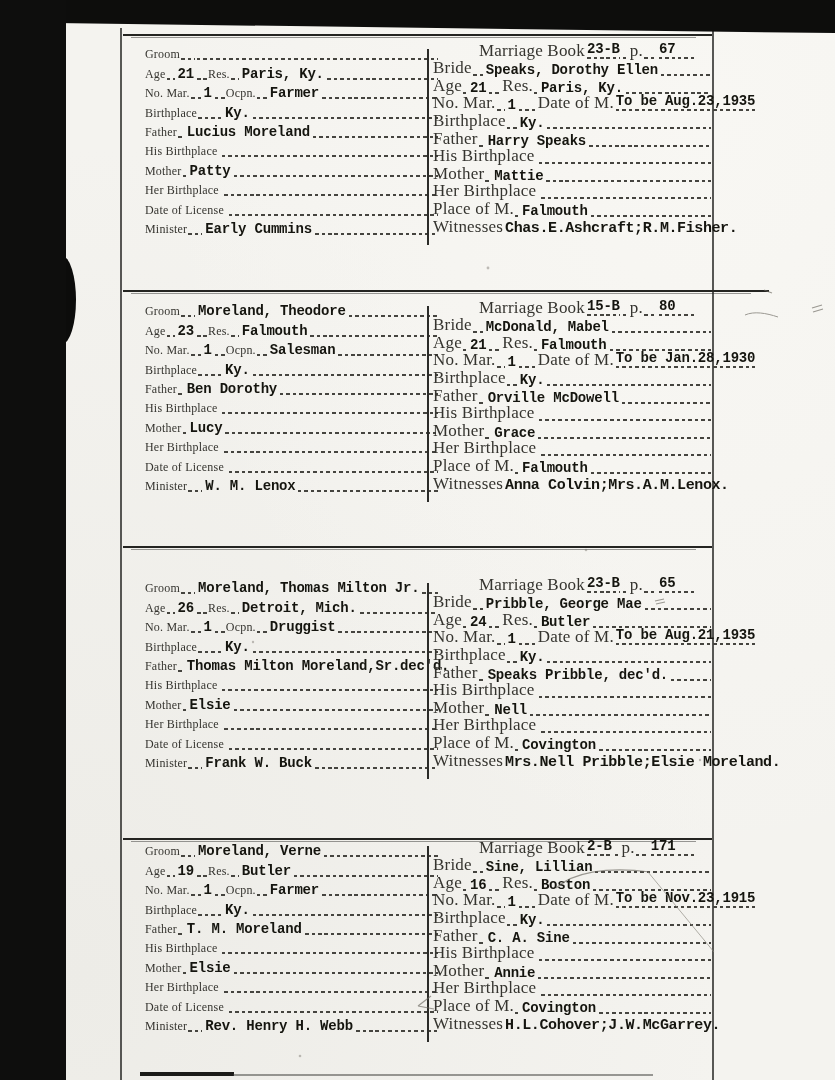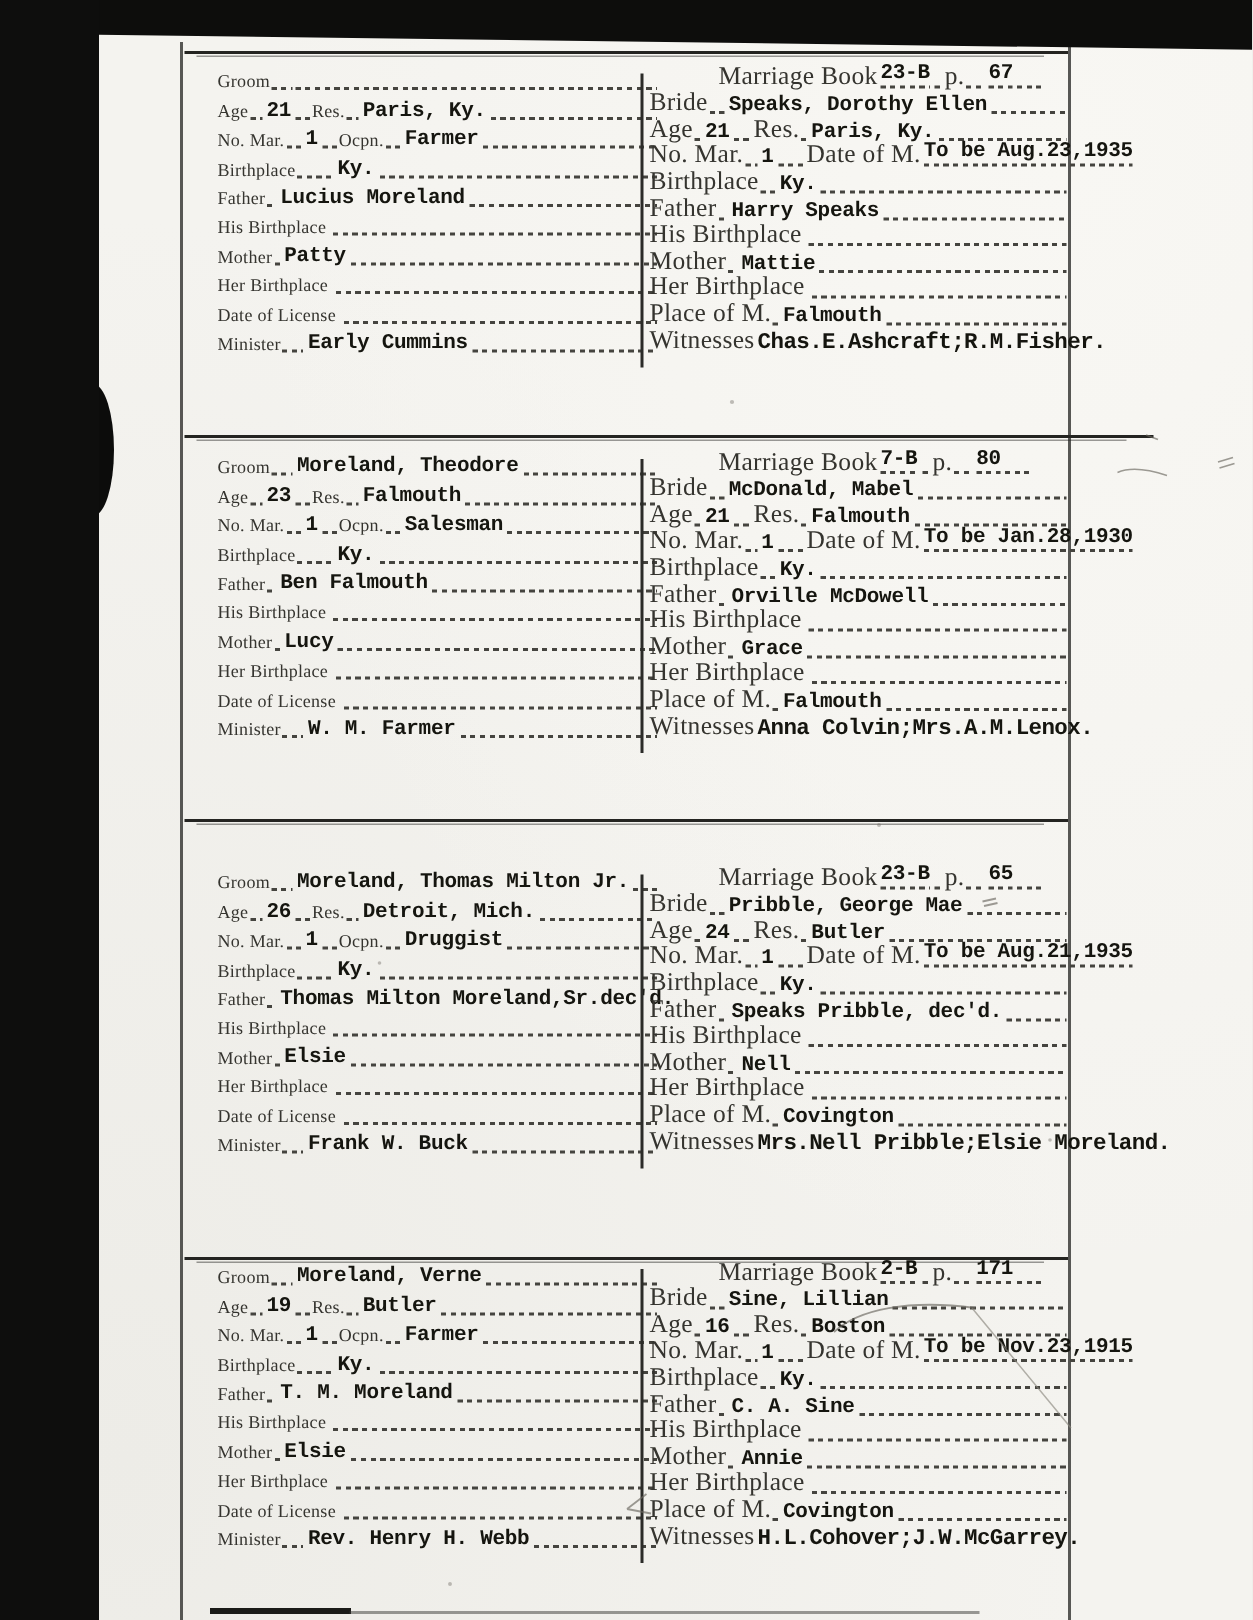--- a/index.html
+++ b/index.html
@@ -243,21 +243,21 @@
         </div>
         <div class="row">
           <span class="lbl">Birthplace</span>
               <span class="lead w24"></span>
           <span class="val">Ky.</span>
               <span class="lead fill"></span>
         </div>
         <div class="row">
           <span class="lbl">Father</span>
               <span class="lead w6"></span>
-          <span class="val">Ben Falmouth</span>
+          <span class="val">Ben Dorothy</span>
               <span class="lead fill"></span>
         </div>
         <div class="row">
           <span class="lbl">His Birthplace</span>
           <span class="val"></span>
               <span class="lead fill"></span>
         </div>
         <div class="row">
           <span class="lbl">Mother</span>
               <span class="lead w4"></span>
@@ -270,32 +270,32 @@
               <span class="lead fill"></span>
         </div>
         <div class="row">
           <span class="lbl">Date of License</span>
           <span class="val"></span>
               <span class="lead fill"></span>
         </div>
         <div class="row">
           <span class="lbl">Minister</span>
               <span class="lead w14"></span>
-          <span class="val">W. M. Farmer</span>
+          <span class="val">W. M. Lenox</span>
               <span class="lead fill"></span>
         </div>
       </div>
 
       <div class="divider"></div>
 
       <div class="bcol">
         <div class="row">
           <span class="sp"></span>
           <span class="lbl">Marriage Book</span>
-          <span class="val lift">7-B</span>
+          <span class="val lift">15-B</span>
               <span class="lead w6"></span>
           <span class="lbl">p.</span>
               <span class="lead w12"></span>
           <span class="val lift">80</span>
               <span class="lead w16"></span>
         </div>
         <div class="row">
           <span class="lbl">Bride</span>
               <span class="lead w10"></span>
           <span class="val">McDonald, Mabel</span>

